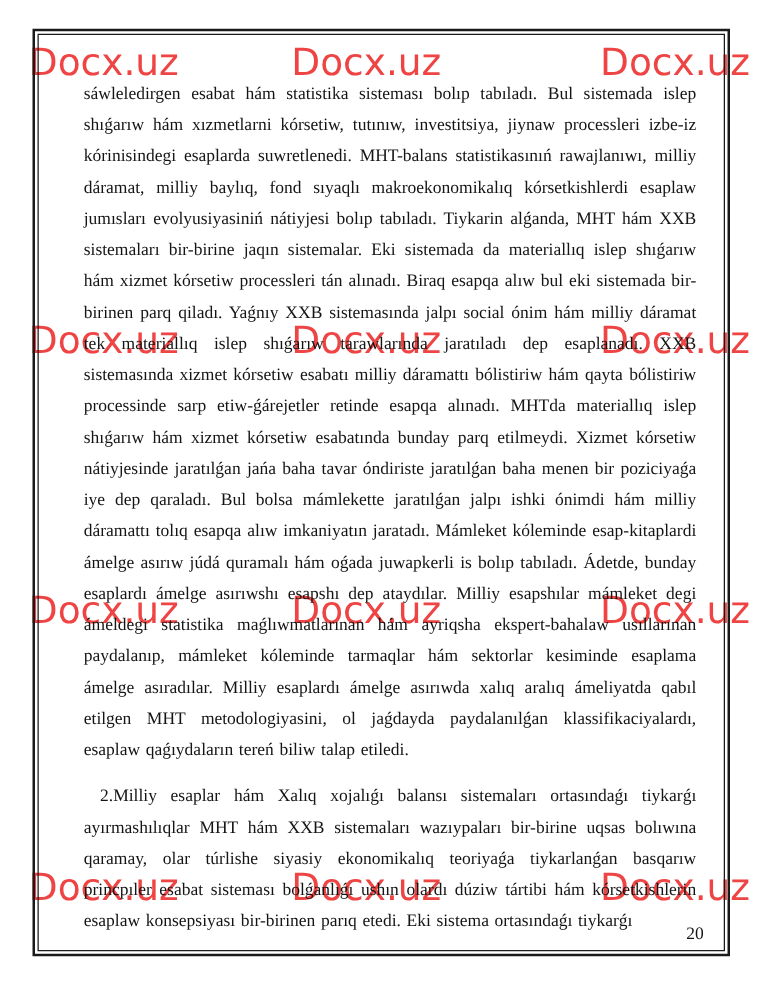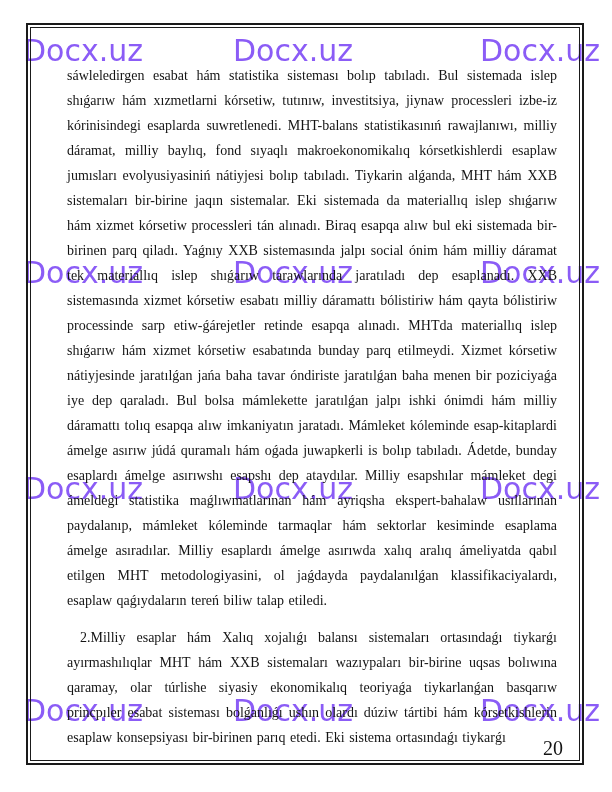--- a/index.html
+++ b/index.html
@@ -20,21 +20,21 @@
   .watermark-layer {
     position: absolute;
     inset: 0;
     z-index: 1;
   }
   .wm {
     position: absolute;
     font-family: "DejaVu Sans", "Liberation Sans", sans-serif;
     font-size: 30px;
     line-height: 1;
-    color: #8b5cf6;
+    color: #ef4444;
     white-space: nowrap;
     user-select: none;
   }
   
   .frame {
     position: absolute;
     left: 26px;
     top: 23px;
     width: 554px;
     height: 738px;
@@ -63,21 +63,21 @@
   }
   p.para.indent {
     text-indent: 13px;
   }
   .page-number {
     position: absolute;
     left: 55px;
     top: 739px;
     width: 508px;
     text-align: right;
-    font-size: 20px;
+    font-size: 14px;
     line-height: 18px;
     z-index: 3;
   }
 </style>
 </head>
 <body>
 
 <div class="page">
 
   <div class="watermark-layer">

